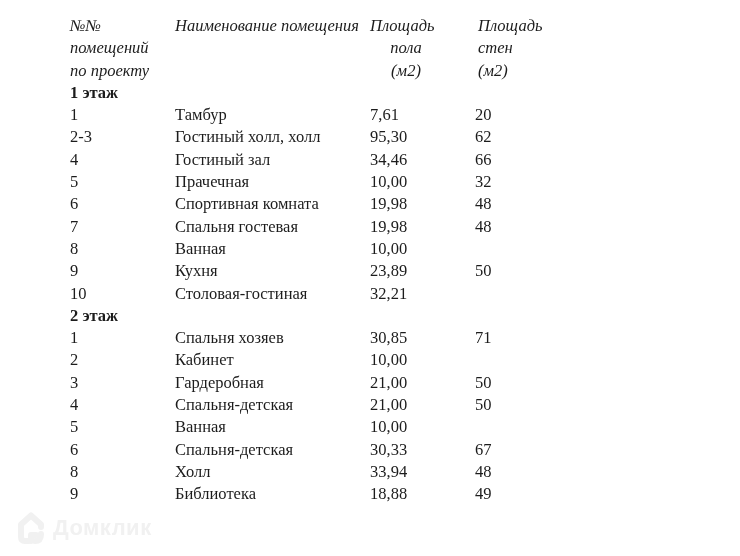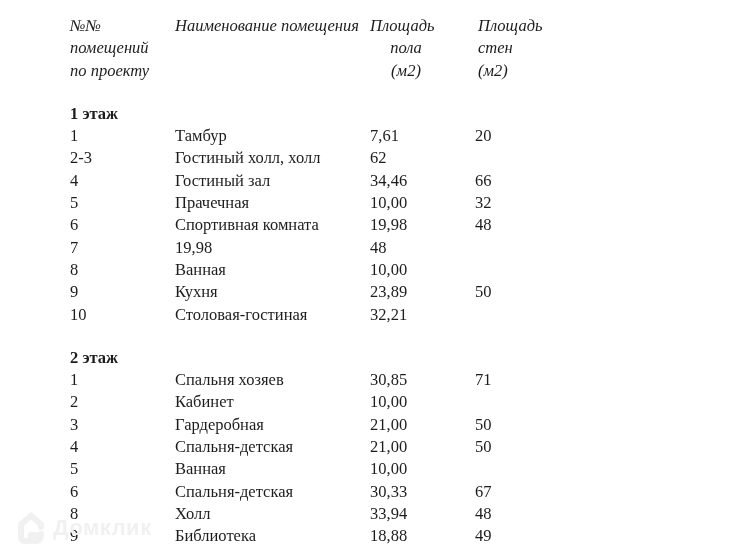--- a/index.html
+++ b/index.html
@@ -15,21 +15,21 @@
   .hdr,.row,.floor-row{
     display:grid;
     grid-template-columns:105px 195px 105px 100px;
     font-size:16.5px;
     line-height:22.3px;
   }
   .hdr{font-style:italic;}
   .hdr .h3{width:72px;}
   .hdr .h3 .lc{text-align:center;}
   .hdr .h4 div{padding-left:3px;}
-  .floor-row{font-weight:bold;margin-top:21px;}
+  .floor-row{font-weight:bold;}
   .row .c3,.row .c4{text-align:left;}
   .watermark{
     position:absolute;left:16px;top:510px;
     display:flex;align-items:center;gap:7px;
     color:#f1f1f1;
     font-family:"Liberation Sans","DejaVu Sans",sans-serif;
     font-weight:bold;font-size:22px;letter-spacing:.5px;
     user-select:none;
   }
   .watermark svg{display:block;}
@@ -64,20 +64,21 @@
         <div class="floor-row">1 этаж</div>
         <div class="row">
           <div class="c1">1</div>
           <div class="c2">Тамбур</div>
           <div class="c3">7,61</div>
           <div class="c4">20</div>
         </div>
         <div class="row">
           <div class="c1">2-3</div>
           <div class="c2">Гостиный холл, холл</div>
+          <div class="c3">95,30</div>
           <div class="c4">62</div>
         </div>
         <div class="row">
           <div class="c1">4</div>
           <div class="c2">Гостиный зал</div>
           <div class="c3">34,46</div>
           <div class="c4">66</div>
         </div>
         <div class="row">
           <div class="c1">5</div>
@@ -86,20 +87,21 @@
           <div class="c4">32</div>
         </div>
         <div class="row">
           <div class="c1">6</div>
           <div class="c2">Спортивная комната</div>
           <div class="c3">19,98</div>
           <div class="c4">48</div>
         </div>
         <div class="row">
           <div class="c1">7</div>
+          <div class="c2">Спальня гостевая</div>
           <div class="c3">19,98</div>
           <div class="c4">48</div>
         </div>
         <div class="row">
           <div class="c1">8</div>
           <div class="c2">Ванная</div>
           <div class="c3">10,00</div>
           <div class="c4"></div>
         </div>
         <div class="row">

